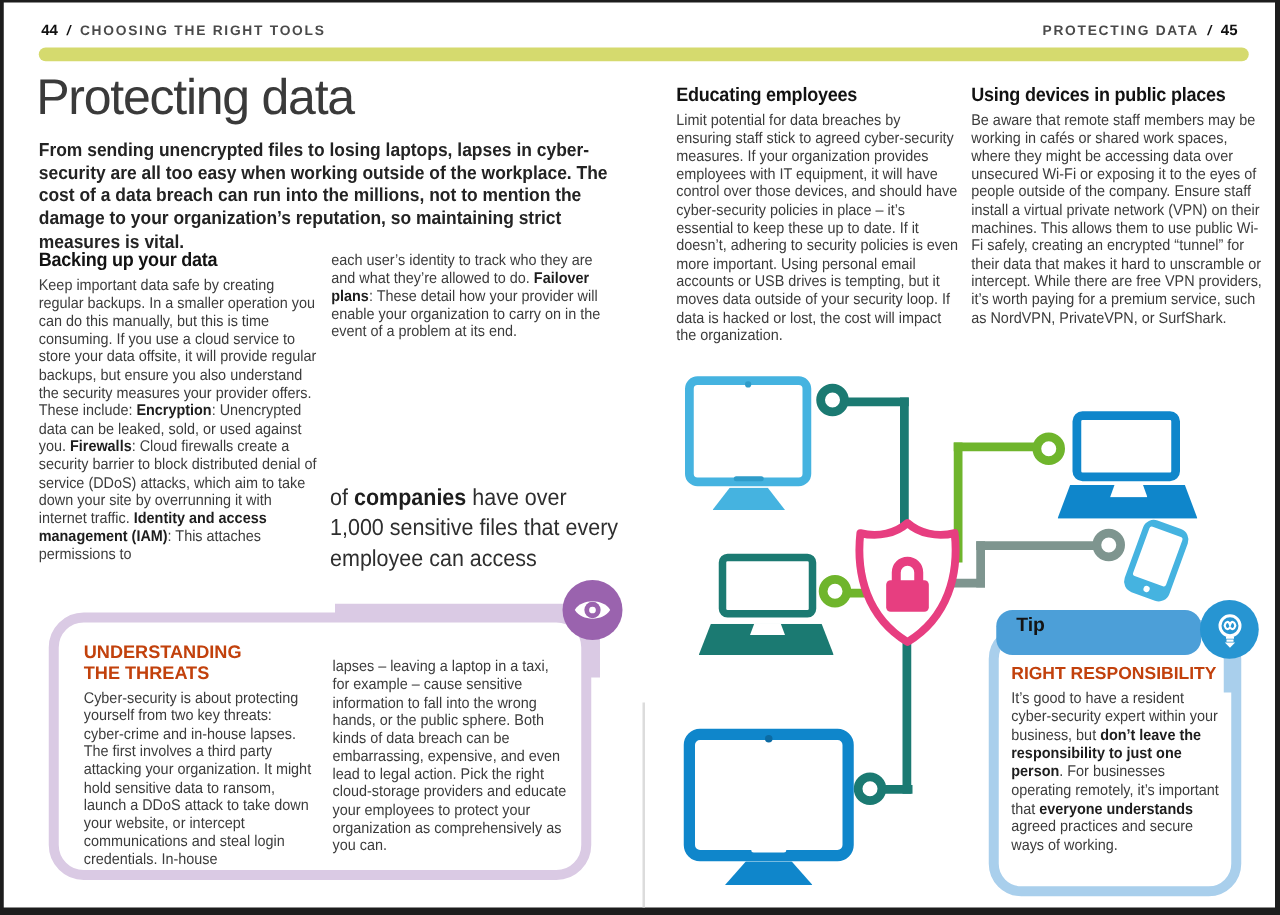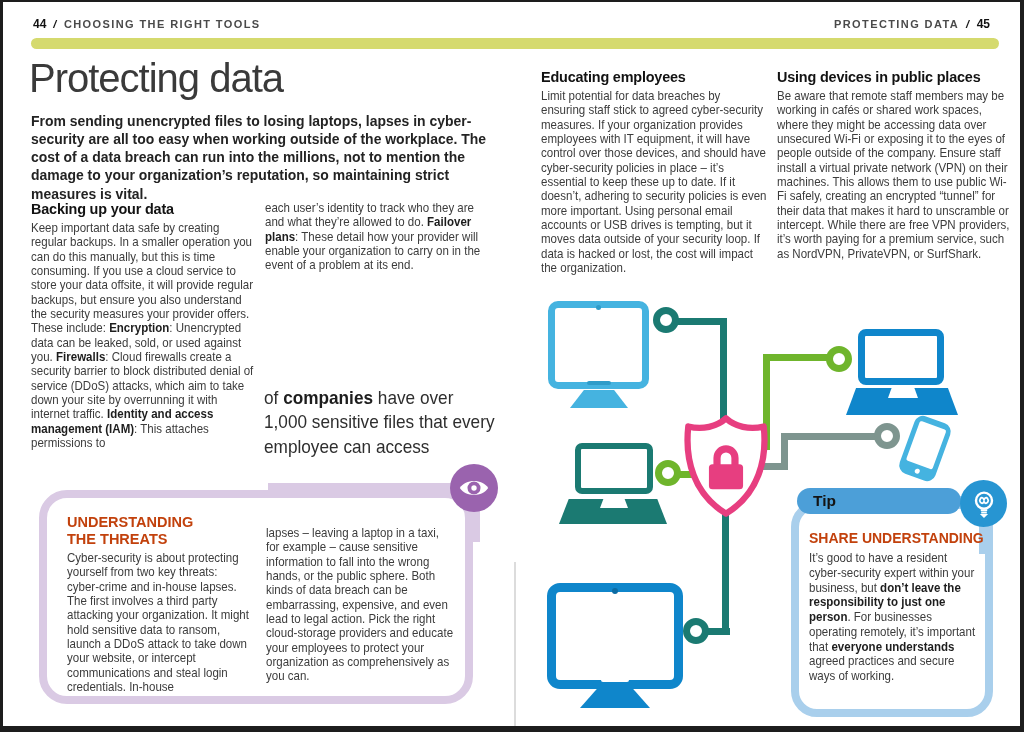--- a/index.html
+++ b/index.html
@@ -164,24 +164,24 @@
     </svg>
   </div>
   <div class="boxtxt box-h" style="left:64px;top:512px;">UNDERSTANDING
 THE THREATS</div>
   <div class="boxtxt body-t cond" style="left:64px;top:549px;width:198px;">Cyber-security is about protecting yourself from two key threats: cyber-crime and in-house lapses. The first involves a third party attacking your organization. It might hold sensitive data to ransom, launch a DDoS attack to take down your website, or intercept communications and steal login credentials. In-house</div>
   <div class="boxtxt body-t cond" style="left:263px;top:524px;width:202px;">lapses – leaving a laptop in a taxi, for example – cause sensitive information to fall into the wrong hands, or the public sphere. Both kinds of data breach can be embarrassing, expensive, and even lead to legal action. Pick the right cloud-storage providers and educate your employees to protect your organization as comprehensively as you can.</div>
 
   <div class="cobox" style="left:788px;top:499px;width:202px;height:216px;border-color:#a9cfec;border-radius:26px;"></div>
   <div class="connh" style="left:938px;top:494px;width:32px;height:12px;background:#a9cfec;"></div>
   <div class="connv" style="left:976px;top:520px;width:13px;height:32px;background:#a9cfec;"></div>
-  <div class="tab" style="left:794px;top:486px;width:164px;height:26px;line-height:26px;background:#4c9fd8;border-radius:13px;"><span>Tip</span></div>
+  <div class="tab" style="left:794px;top:486px;width:164px;height:36px;line-height:26px;background:#4c9fd8;border-radius:13px;"><span>Tip</span></div>
   <div class="badge" style="left:957px;top:478px;width:47px;height:47px;background:#2795d2;">
     <svg width="32" height="32" viewBox="0 0 24 24">
       <circle cx="12" cy="9.5" r="6" fill="none" stroke="#ffffff" stroke-width="1.8"></circle>
       <path d="M8.8 9.5 c.6 -3 2.4 -3 3.2 -.6 c.8 -2.4 2.6 -2.4 3.2 .6 c-.6 2.2 -2.2 2.6 -3.2 .8 c-1 1.8 -2.6 1.4 -3.2 -.8 Z" fill="none" stroke="#ffffff" stroke-width="1.3"></path>
       <path d="M9.6 16.6 h4.8 M9.9 18.4 h4.2 M10.6 20.2 h2.8 L12 21.6 Z" stroke="#ffffff" stroke-width="1.4" fill="#ffffff"></path>
     </svg>
   </div>
-  <div class="boxtxt box-h" style="left:806px;top:528px;font-size:14px;">SHARE UNDERSTANDING</div>
+  <div class="boxtxt box-h" style="left:806px;top:528px;font-size:14px;">RIGHT RESPONSIBILITY</div>
   <div class="boxtxt body-t cond" style="left:806px;top:549px;width:186px;line-height:1.19;"><span>It’s good to have a resident cyber-security expert within your business, but </span><span class="b">don’t leave the responsibility to just one person</span><span>. For businesses operating remotely, it’s important that </span><span class="b">everyone understands</span><span> agreed practices and secure ways of working.</span></div>
 
 </div>
 
 </body></html>

